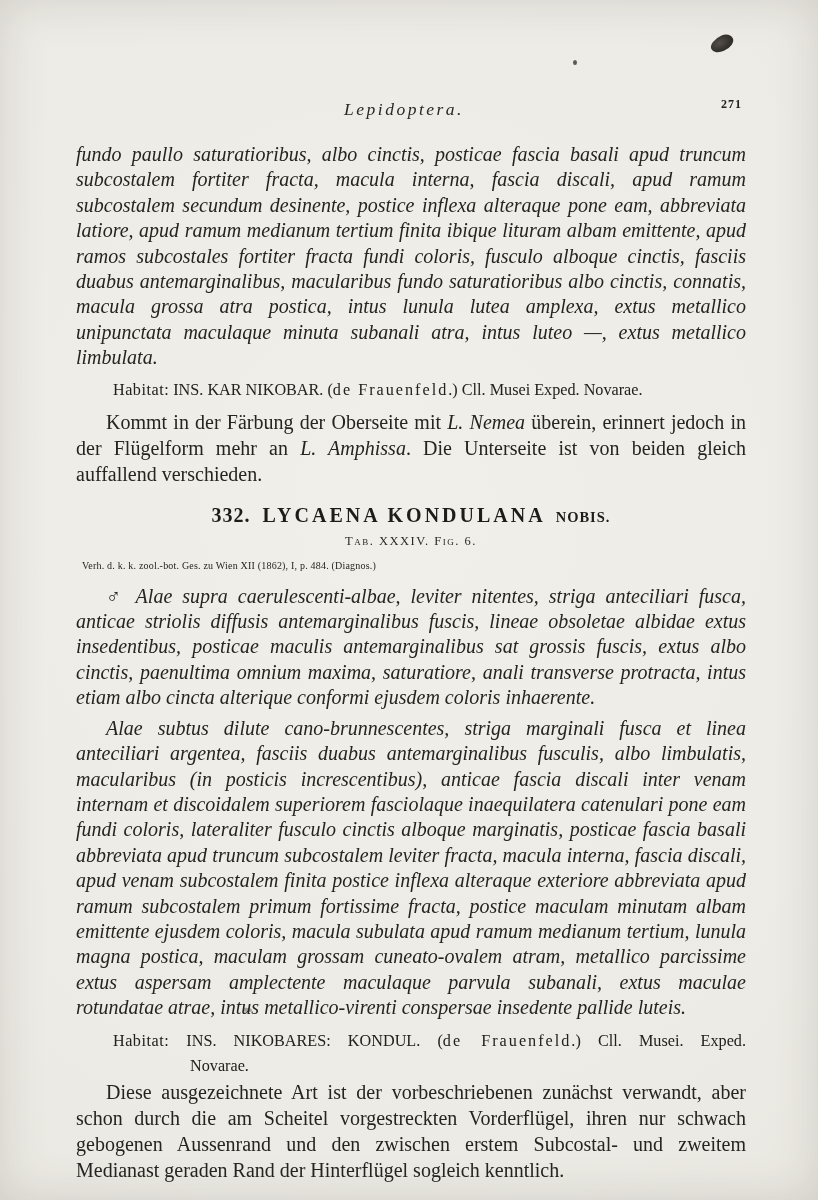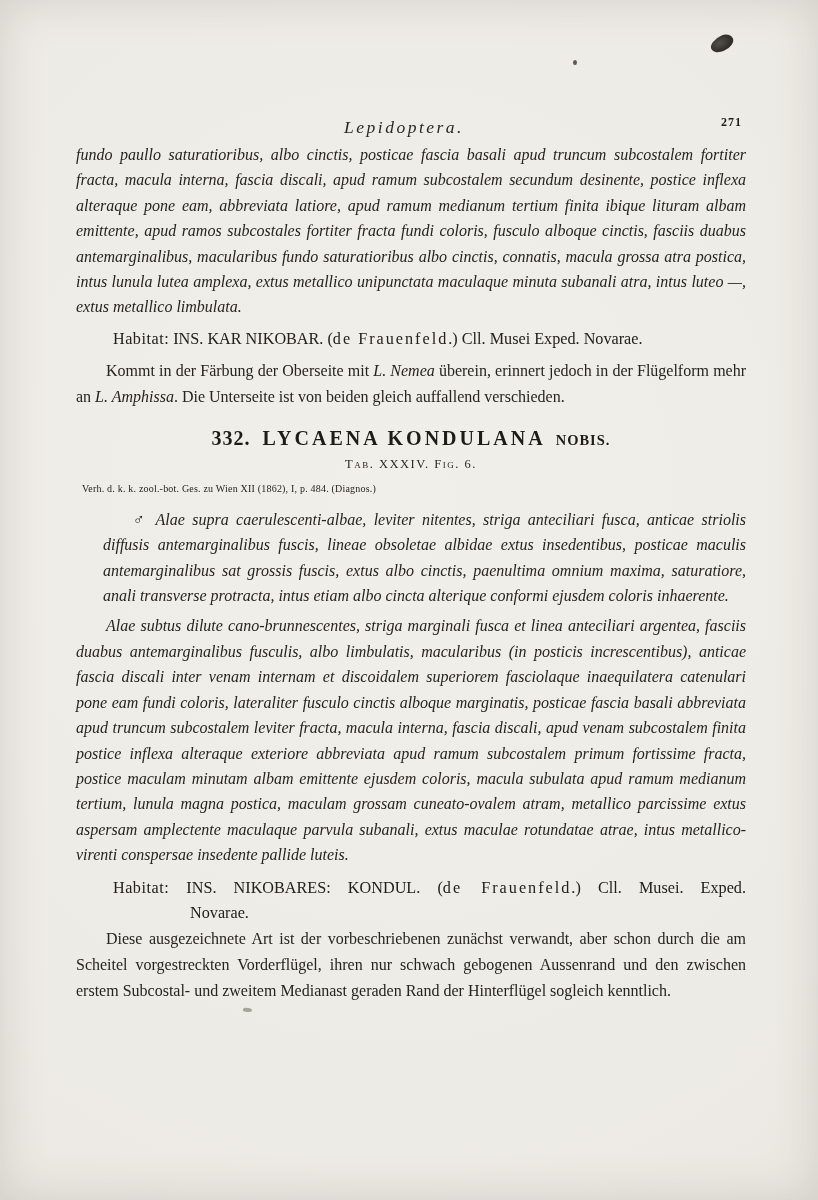--- a/index.html
+++ b/index.html
@@ -30,36 +30,36 @@
     position: absolute; left: 573px; top: 60px;
     width: 4px; height: 5px; background: #5d5951; border-radius: 50%;
   }
   .stray-mark {
     position: absolute; left: 243px; top: 1008px;
     width: 9px; height: 4px; background: #8a867d; border-radius: 50% 50% 60% 40%;
     transform: rotate(8deg); opacity: .7;
   }
 
   
-  .running-head { position: absolute; top: 117px; left: 76px; width: 668px; height: 26px; }
+  .running-head { position: absolute; top: 99px; left: 76px; width: 668px; height: 26px; }
   .head-title {
     position: absolute; left: 50%; transform: translateX(-55%);
     font-style: italic; font-size: 17.5px; letter-spacing: 2.5px; color: #2a2825;
   }
   .page-number {
     position: absolute; right: 2px; top: -2px;
     font-size: 12px; font-weight: bold; letter-spacing: 1px; color: #211f1c;
   }
 
   
   .content { position: absolute; left: 76px; top: 142px; width: 670px; }
 
   .para {
     margin: 0;
-    font-size: 16px; line-height: 25.4px;
+    font-size: 20px; line-height: 25.4px;
     text-align: justify;
     color: #26241f;
   }
   .latin { font-style: italic; }
   .german { font-style: normal; line-height: 26px; }
   .indent { text-indent: 30px; }
   .it { font-style: italic; }
 
   .habitat {
     margin: 0;
@@ -82,21 +82,21 @@
   .sp-author { font-size: 14.5px; letter-spacing: 1px; }
 
   .tab-line {
     margin-top: 7px; text-align: center;
     font-size: 12.5px; font-variant: small-caps; letter-spacing: 1.5px; color: #2a2824;
   }
   .reference {
     margin-top: 11px; padding-left: 6px;
     font-size: 10px; letter-spacing: .2px; color: #26241f;
   }
-  .diag-first { margin-top: 13px; margin-left: 27px; }
+  .diag-first { margin-top: 13px; }
   .diag-second { margin-top: 5px; }
   .remark-2 { margin-top: 0; }
 </style>
 </head>
 <body>
 
 <div class="page">
 
   <div class="speck-large"></div>
   <div class="speck-small"></div>

